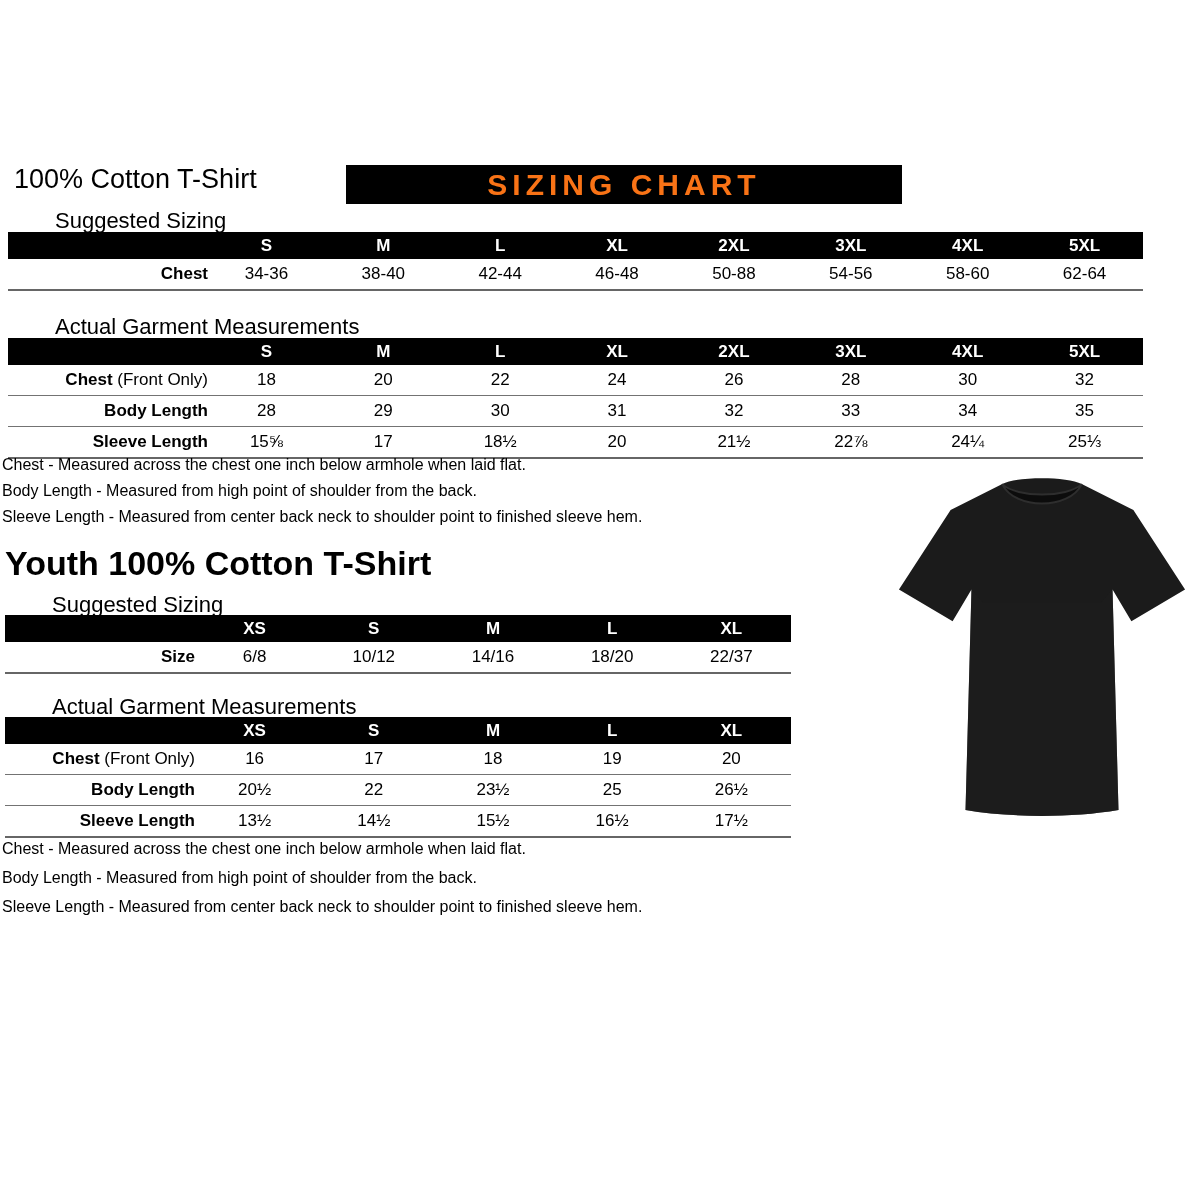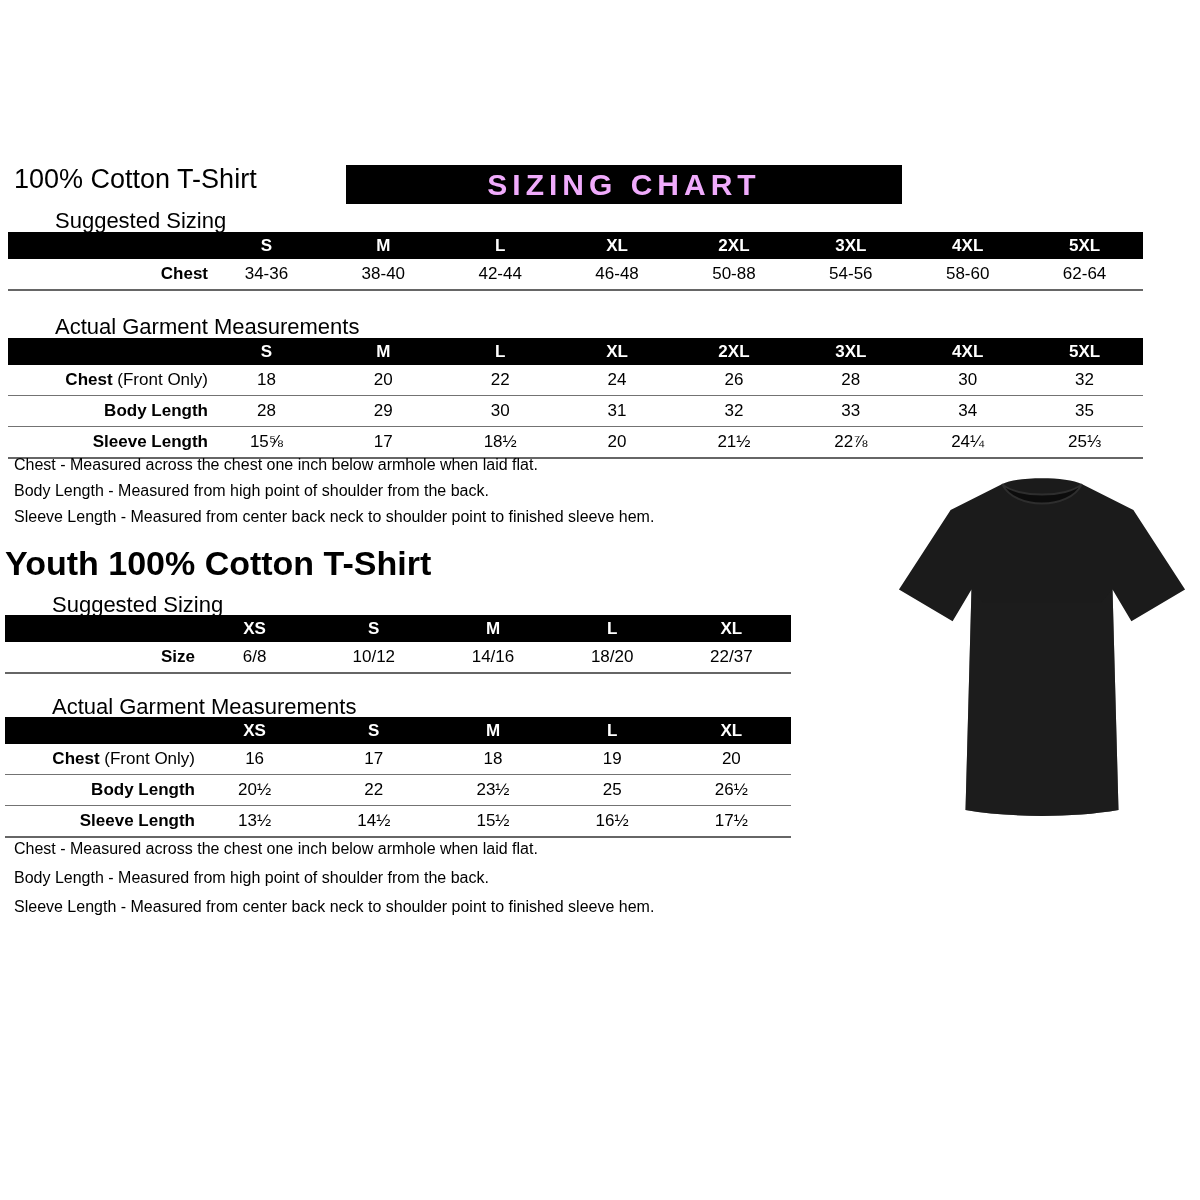--- a/index.html
+++ b/index.html
@@ -1,36 +1,36 @@
 <!DOCTYPE html>
 <html><head>
 <meta charset="utf-8">
 <style>
   html,body{margin:0;padding:0;background:#fff;}
   body{font-family:"Liberation Sans",sans-serif;color:#000;}
   .canvas{position:relative;width:1200px;height:1200px;background:#fff;overflow:hidden;border-radius:21px;}
 
   .page-title{position:absolute;left:14px;top:164px;font-size:27px;font-weight:400;white-space:nowrap;}
-  .banner{position:absolute;left:346px;top:165px;width:556px;height:39px;background:#000;color:#f0abfc;
+  .banner{position:absolute;left:346px;top:165px;width:556px;height:39px;background:#000;color:#f97316;
           font-weight:bold;font-size:30px;letter-spacing:5px;text-align:center;line-height:39px;}
   .youth-title{position:absolute;left:5px;top:544px;font-size:34px;font-weight:bold;white-space:nowrap;}
   .section-label{position:absolute;font-size:22px;white-space:nowrap;margin-left:47px;}
 
   table.size-table{border-collapse:collapse;position:absolute;table-layout:fixed;background:#fff;}
   table.adult-t{width:1135px;}
   table.youth-t{width:786px;}
   .size-table th{background:#000;color:#fff;font-weight:bold;font-size:17px;height:27px;text-align:center;padding:0;}
   .size-table td{font-size:17px;height:30px;text-align:center;border-bottom:1px solid #737373;padding:0;vertical-align:middle;}
   .size-table tr.last td{border-bottom:2px solid #666;}
   .adult-t .label-col{width:200px;}
   .youth-t .label-col{width:190px;}
   td.row-label{text-align:right;padding-left:12px;font-weight:bold;white-space:nowrap;}
   td.row-label .suffix{font-weight:normal;}
 
-  .notes{position:absolute;left:14px;}
+  .notes{position:absolute;left:2px;}
   .notes div{font-size:16px;white-space:nowrap;}
   .notes-adult div{margin-bottom:8px;}
   .notes-youth div{margin-bottom:11px;}
 
   .tshirt-wrap{position:absolute;left:893px;top:468px;width:298px;height:364px;}
 </style>
 </head>
 <body>
 
 <div class="canvas">

